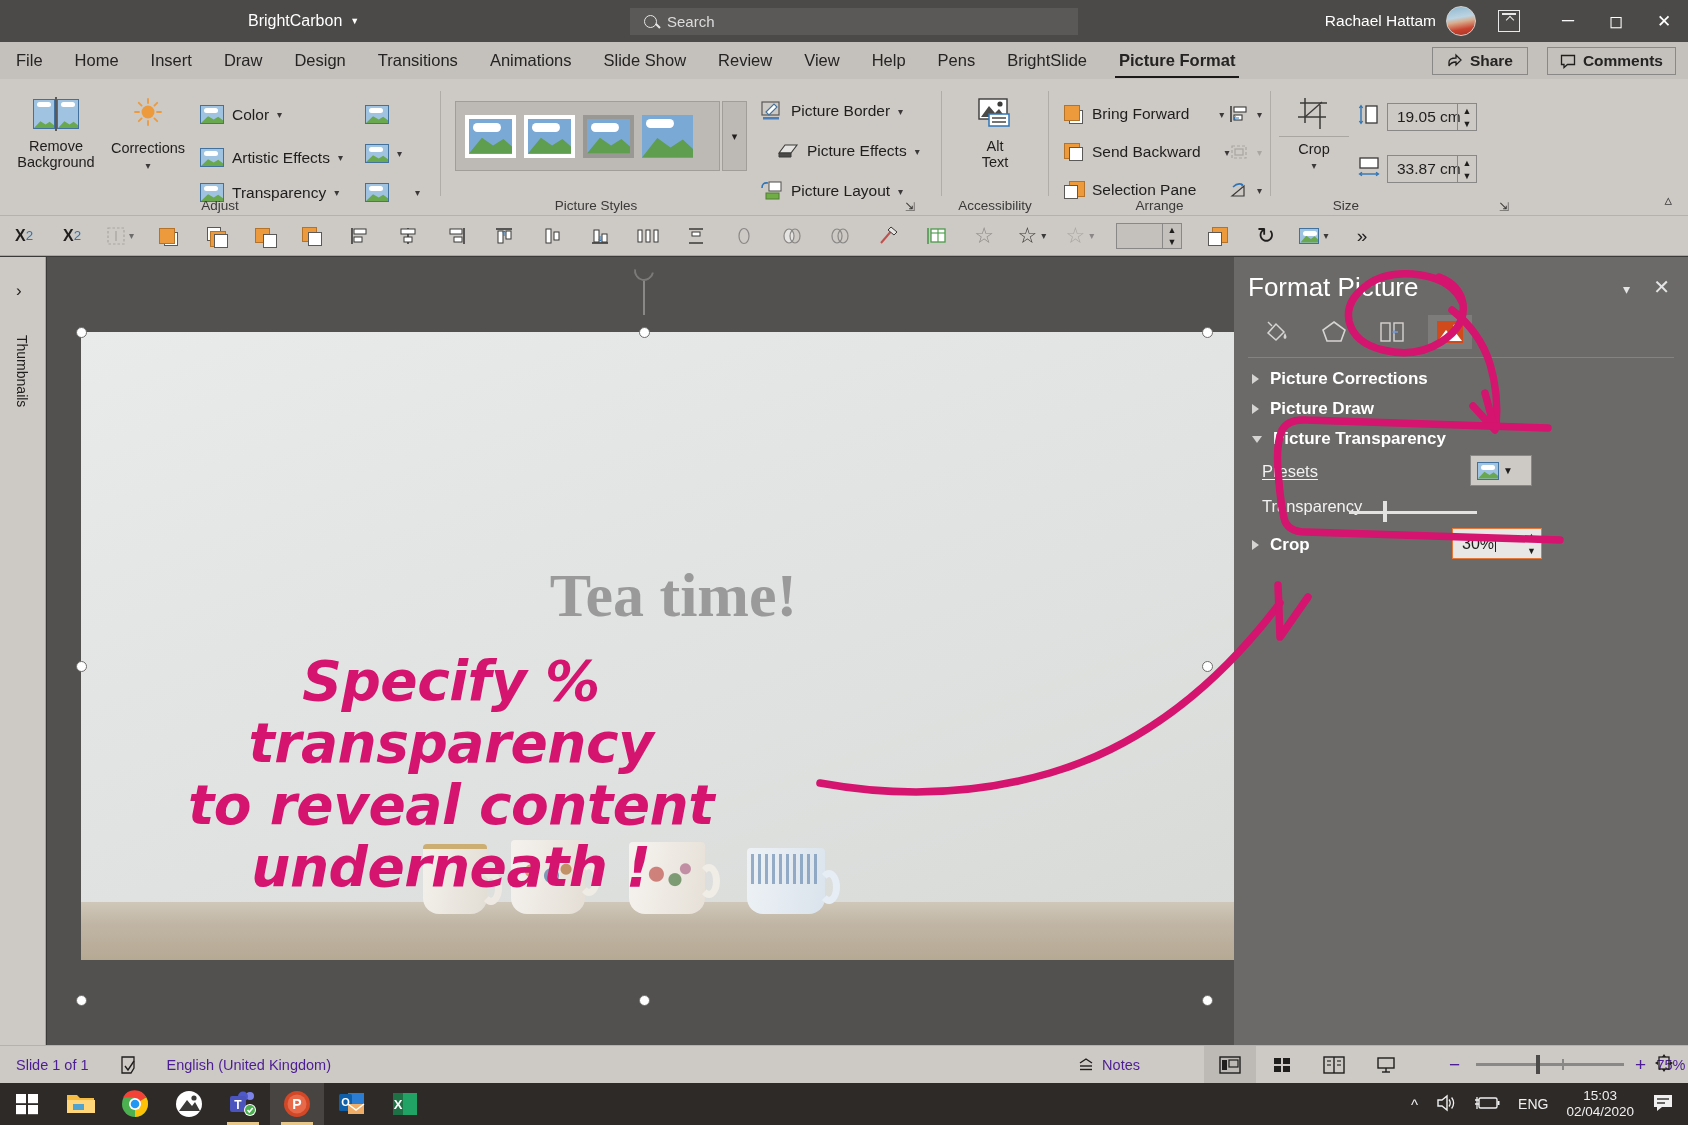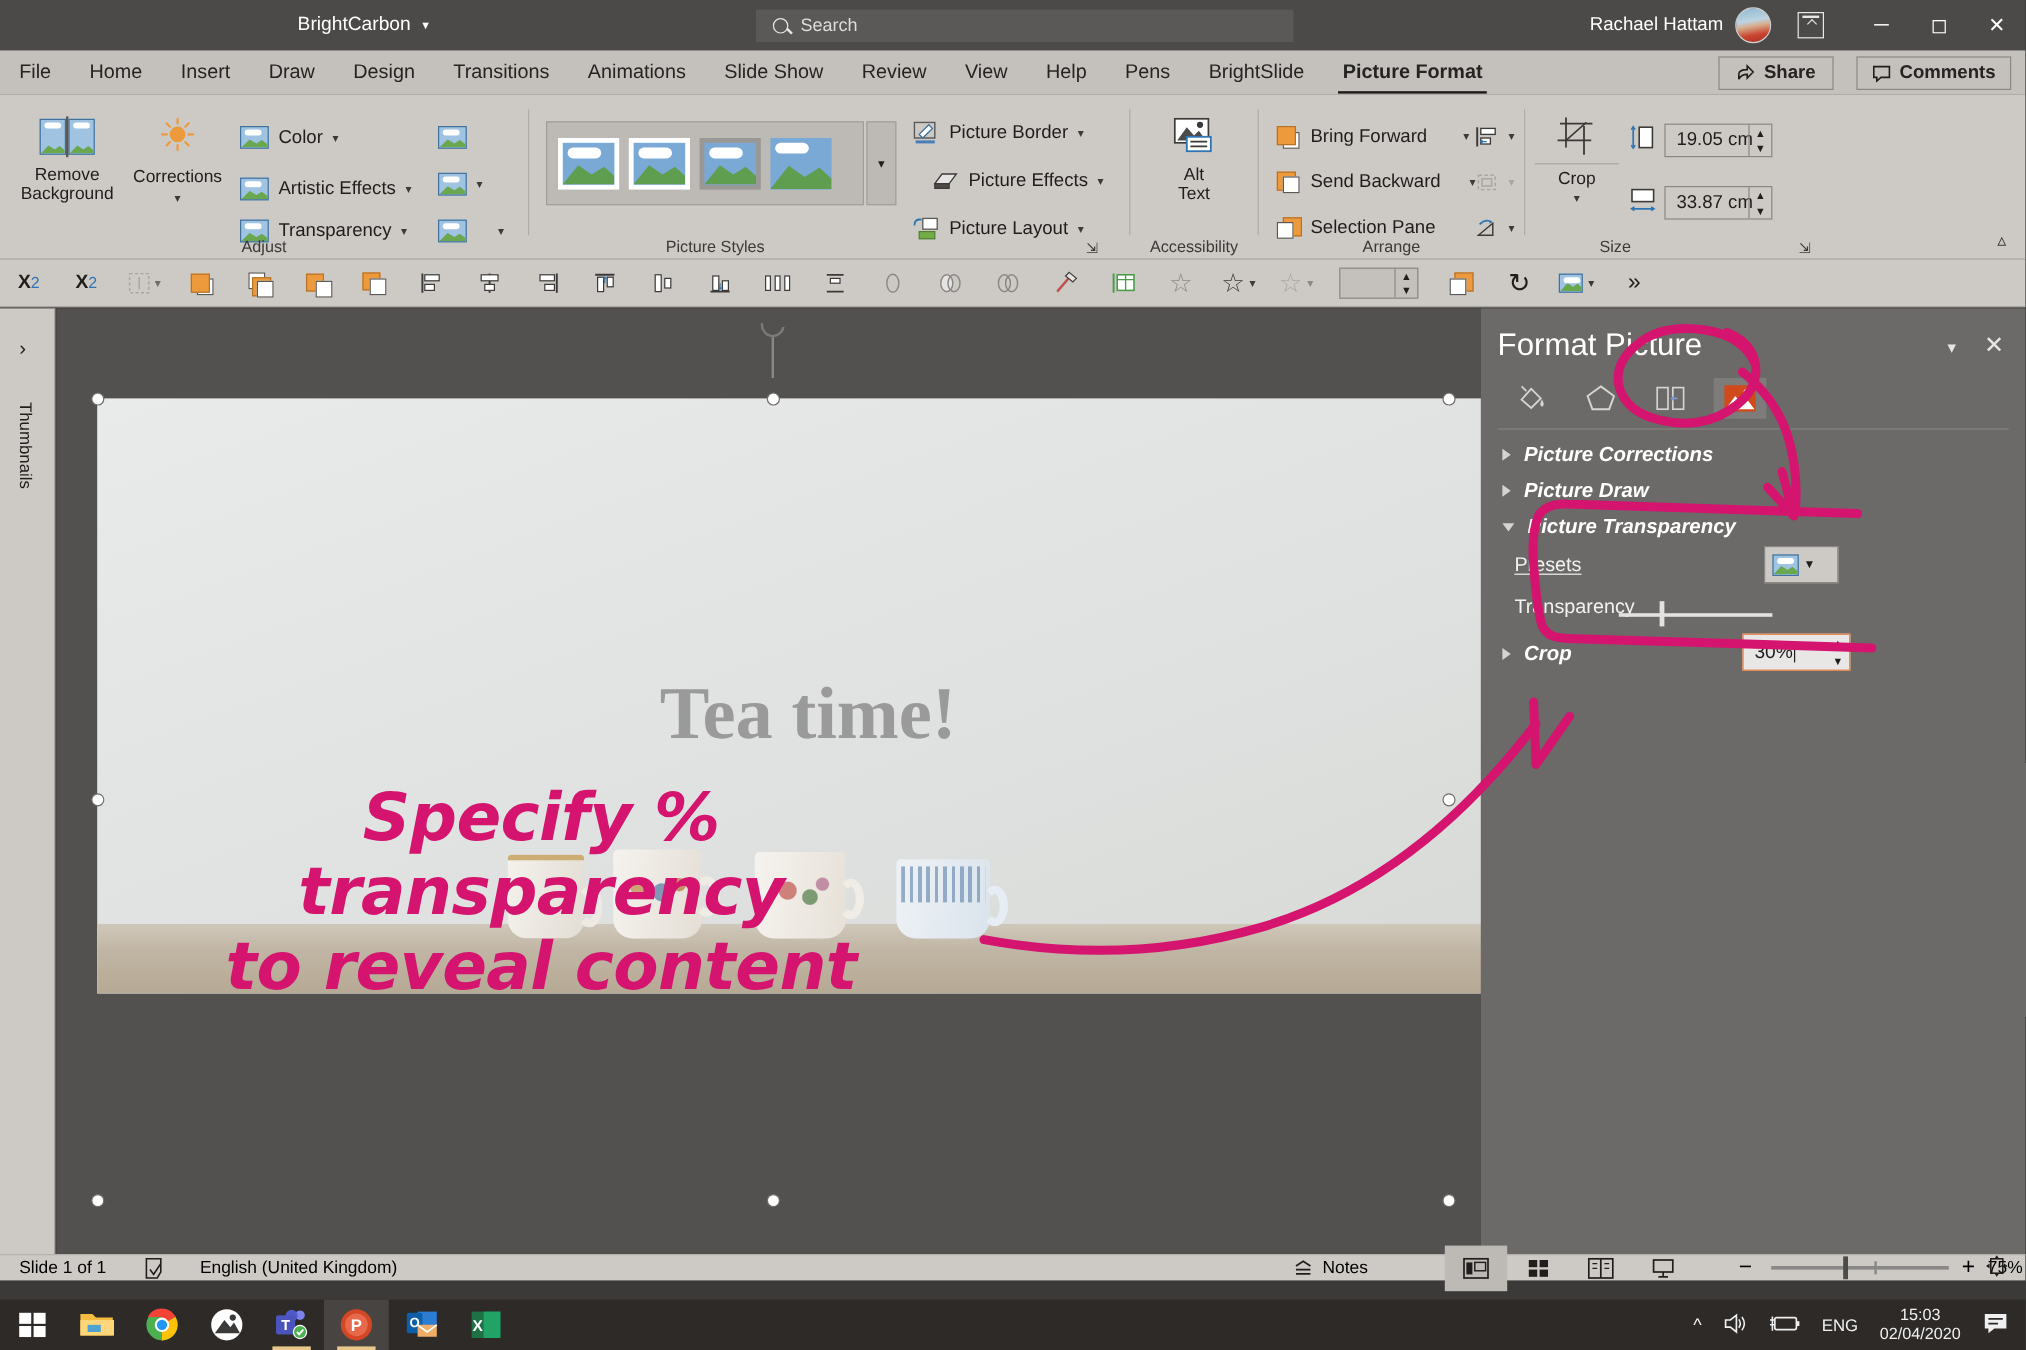--- a/index.html
+++ b/index.html
@@ -164,21 +164,21 @@
   .thumb-label {
     position:absolute; left:14px; top:78px; font-size:14px; color:#1f1e1d;
     writing-mode: vertical-rl; text-orientation: mixed;
   }
 
   
   .canvas {
     position:absolute; top:257px; left:47px; width:1187px; height:788px; background:#535150;
   }
   .slide {
-    position:absolute; left:34px; top:75px; width:1185px; height:496px;
+    position:absolute; left:34px; top:75px; width:1185px; height:628px;
     background: linear-gradient(160deg,#e9ebeb 0%,#e3e5e5 35%,#dfe1e0 62%,#d7d9d6 100%);
     overflow:hidden;
     padding-left:48px;
   }
   .slide-floor {
     position:absolute; left:0; bottom:0; width:100%; height:58px;
     background: linear-gradient(180deg,#cfc7b9 0%, #c0b5a4 40%, #b6a994 100%);
   }
   .slide-title {
     position:absolute; left:0; top:228px; width:100%; text-align:center;
@@ -213,21 +213,21 @@
   .fp-title { position:absolute; left:14px; top:15px; font-size:26px; color:#fff; }
   .fp-caretdown { position:absolute; right:58px; top:24px; font-size:14px; color:#e5e5e5; }
   .fp-close { position:absolute; right:18px; top:18px; font-size:20px; color:#e5e5e5; }
   .fp-tabs { position:absolute; left:20px; top:58px; display:flex; gap:14px; align-items:center; }
   .fp-tab { width:44px; height:34px; display:flex; align-items:center; justify-content:center; }
   .fp-tab.active { background:#7e7c7a; }
   .fp-hr { position:absolute; left:14px; right:14px; top:100px; height:1px; background:#858381; }
 
   .fp-section {
     position:absolute; left:18px; display:flex; align-items:center; gap:11px;
-    font-size:17px; font-weight:bold; color:#fff;font-style:italic;
+    font-size:17px; font-weight:bold; color:#fff;
   }
   .tri-right { width:0;height:0;border-left:7px solid transparent;border-top:5px solid transparent;
                border-bottom:5px solid transparent; border-left-color:#d6d4d2; }
   .tri-down  { width:0;height:0;border-top:7px solid #d6d4d2;border-left:5px solid transparent;
                border-right:5px solid transparent; }
 
   .fp-row { position:absolute; left:28px; font-size:16.5px; color:#f2f2f2; }
   .presets-btn {
     position:absolute; left:236px; width:62px; height:31px; background:#cdc9c4;
     border:1px solid #8a8886; display:flex; align-items:center; gap:4px; padding-left:6px;
@@ -240,22 +240,22 @@
     border:1.6px solid #e3793a; display:flex; align-items:center; padding-left:9px;
     font-size:16px; color:#1f1e1d;
   }
   .caret-ins { display:inline-block; width:1.3px; height:17px; background:#1f1e1d; margin-left:1px; }
 
   
   .inkoverlay { position:absolute; inset:0; pointer-events:none; }
 
   
   .statusbar {
-    position:absolute; top:1045px; left:0; width:1688px; height:22px;
-    background:#cdc9c4; display:flex; align-items:center; font-size:14.5px; color:#000000;
+    position:absolute; top:1045px; left:0; width:1688px; height:38px;
+    background:#cdc9c4; display:flex; align-items:center; font-size:14.5px; color:#4c1d95;
     border-top:1px solid #b5b1ac;
   }
   .sb-item { display:flex; align-items:center; gap:8px; }
   .viewbtn { width:52px; height:38px; display:flex; align-items:center; justify-content:center; }
   .viewbtn.active { background:#bdb9b4; }
   .zoom-track { position:relative; width:148px; height:3px; background:#8a8886; }
   .zoom-knob { position:absolute; left:60px; top:-8px; width:4px; height:19px; background:#4b4a48; }
   .zoom-mid { position:absolute; left:86px; top:-4px; width:1.5px; height:11px; background:#8a8886; }
 
   

